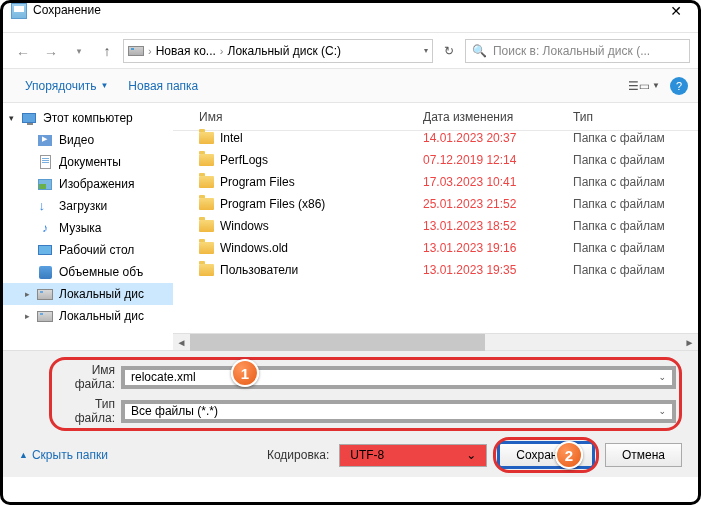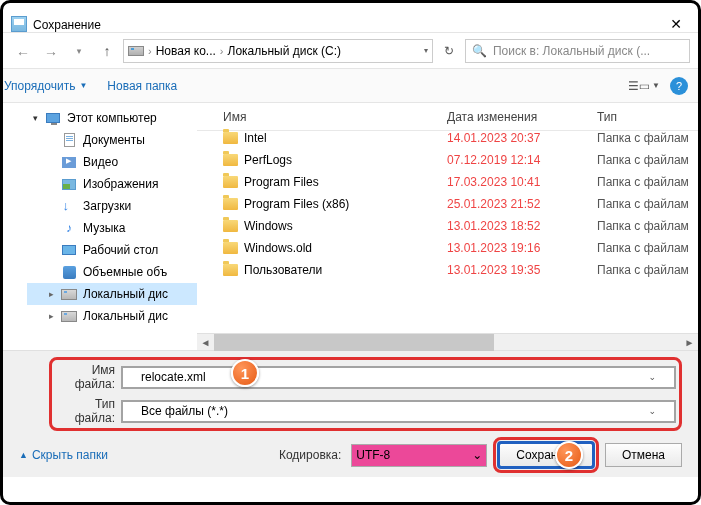--- a/index.html
+++ b/index.html
@@ -1,49 +1,49 @@
 <!DOCTYPE html>
 <html><head>
 <meta charset="utf-8">
 <style>
 * { box-sizing: border-box; margin: 0; padding: 0; font-family: "Segoe UI", Tahoma, sans-serif; font-size: 12px; }
 body { background: #fff; width: 701px; height: 505px; border: 3px solid #000; border-radius: 10px; overflow: hidden; position: relative; }
 
 
-.titlebar { height: 30px; display: flex; align-items: flex-end; padding: 0 8px; border-bottom: 1px solid #e5e5e5; }
+.titlebar { height: 30px; display: flex; align-items: flex-start; padding: 0 8px; border-bottom: 1px solid #e5e5e5; }
 .titlebar .app-icon { width: 16px; height: 16px; margin-right: 6px; background: linear-gradient(#9dd1f0, #7ab8e0); border: 1px solid #5a9ccf; position: relative; }
 .titlebar .app-icon::after { content: ""; position: absolute; top: 2px; left: 2px; right: 2px; bottom: 6px; background: #fff; }
 .titlebar .title { flex: 1; }
 .titlebar .close { font-size: 14px; padding: 0 8px; cursor: pointer; }
 
 
 .navrow { height: 36px; display: flex; align-items: center; padding: 0 8px; gap: 4px; border-bottom: 1px solid #e5e5e5; }
 .nav-btn { width: 24px; height: 24px; display: flex; align-items: center; justify-content: center; color: #888; font-size: 14px; cursor: pointer; }
 .nav-btn.enabled { color: #555; }
 .address { flex: 0 0 310px; height: 24px; border: 1px solid #ccc; display: flex; align-items: center; padding: 0 4px; gap: 4px; overflow: hidden; }
 .addr-icon { width: 16px; height: 12px; display: flex; align-items: center; justify-content: center; }
 .addr-drive { width: 16px; height: 10px; background: linear-gradient(#d0d0d0, #b0b0b0); border: 1px solid #888; position: relative; }
 .addr-drive::before { content: ""; position: absolute; left: 2px; top: 1px; width: 3px; height: 2px; background: #4a9cd8; }
 .addr-sep { color: #888; font-size: 11px; }
 .addr-drop { color: #666; font-size: 8px; }
 .refresh { width: 24px; height: 24px; display: flex; align-items: center; justify-content: center; color: #555; cursor: pointer; }
 .search { flex: 1; height: 24px; border: 1px solid #ccc; display: flex; align-items: center; padding: 0 6px; color: #888; }
 .search .mag { margin-right: 6px; color: #888; }
 
 
-.toolbar { height: 34px; display: flex; align-items: center; padding: 0 10px 0 1px; gap: 20px; background: #fafafa; border-bottom: 1px solid #e5e5e5; }
+.toolbar { height: 34px; display: flex; align-items: center; padding: 0 10px 0 22px; gap: 20px; background: #fafafa; border-bottom: 1px solid #e5e5e5; }
 .toolbar .tb-btn { color: #1a6db8; cursor: pointer; display: flex; align-items: center; gap: 4px; }
 .toolbar .tb-btn .drop { font-size: 8px; color: #1a6db8; }
 .tb-spacer { flex: 1; }
 .tb-icons { display: flex; align-items: center; gap: 10px; }
 .tb-view { display: flex; align-items: center; gap: 2px; color: #555; cursor: pointer; }
 .tb-help { width: 18px; height: 18px; border-radius: 50%; background: #2b90d9; color: #fff; display: flex; align-items: center; justify-content: center; font-size: 11px; cursor: pointer; }
 
 
-.main { display: flex; height: 248px; background: #fff; border-bottom: 1px solid #e0e0e0; padding-left: 24px; }
+.main { display: flex; height: 248px; background: #fff; border-bottom: 1px solid #e0e0e0; }
 .tree { width: 170px; overflow: hidden; padding-top: 4px; }
 .tree-row { display: flex; align-items: center; height: 22px; padding-left: 6px; gap: 2px; cursor: pointer; white-space: nowrap; }
 .tree-row.selected { background: #cce8ff; }
 .tree-row .arrow { width: 10px; display: inline-block; color: #666; font-size: 9px; }
 .tree-row .arrow.down::before { content: "▾"; color: #333; }
 .tree-row .arrow.right::before { content: "▸"; }
 .tree-row .arrow.none::before { content: ""; }
 .tree-row .ticon { width: 16px; height: 16px; margin-right: 4px; display: flex; align-items: center; justify-content: center; }
 .tree-row.sub { padding-left: 22px; }
 .ico-monitor { width: 14px; height: 10px; border: 1px solid #3a7cbf; background: #5ca3e0; position: relative; }
@@ -76,31 +76,31 @@
 .folder-ico::before { content: ""; position: absolute; top: -3px; left: 0; width: 6px; height: 3px; background: #f0c858; border-radius: 1px 1px 0 0; }
 .hscroll { height: 17px; background: #f0f0f0; display: flex; align-items: center; border-top: 1px solid #e0e0e0; }
 .hscroll .sarrow { width: 17px; text-align: center; color: #666; font-size: 10px; cursor: pointer; }
 .hscroll .strack { flex: 1; height: 17px; position: relative; }
 .hscroll .sthumb { position: absolute; left: 0; width: 60%; height: 100%; background: #c8c8c8; }
 
 
 .bottom { background: #f0f0f0; padding: 10px 16px 8px; }
 .formrow { display: flex; align-items: center; margin-bottom: 6px; }
 .formrow .lbl { width: 100px; text-align: right; padding-right: 6px; color: #333; }
-.formrow .fld { flex: 1; height: 23px; border: 2px solid #a3a3a3; background: #fff; padding: 0 18px; display: flex; align-items: center; justify-content: space-between; }
+.formrow .fld { flex: 1; height: 23px; border: 4px solid #a3a3a3; background: #fff; padding: 0 6px; display: flex; align-items: center; justify-content: space-between; }
 .formrow .fld .drop { color: #555; font-size: 9px; }
-.red-box { outline: 3px solid #e03030; outline-offset: 1px; border-radius: 4px; }
+.red-box { outline: 3px solid #e03030; outline-offset: 1px; border-radius: 12px; }
 .blue-box { outline: 3px solid #2060c0; outline-offset: -1px; border-radius: 2px; }
 
 .actionrow { display: flex; align-items: center; margin-top: 14px; gap: 10px; }
 .hide-link { display: flex; align-items: center; gap: 4px; color: #1a6db8; cursor: pointer; }
 .hide-link .ar { font-size: 9px; }
 .act-spacer { flex: 1; }
 .enc-lbl { color: #333; }
-.enc-sel { width: 136px; height: 23px; border: 1px solid #aaa; background: #ec4899; display: flex; align-items: center; justify-content: space-between; padding: 0 4px; cursor: pointer; }
+.enc-sel { width: 148px; height: 23px; border: 1px solid #aaa; background: #ef4444; display: flex; align-items: center; justify-content: space-between; padding: 0 10px; cursor: pointer; }
 .btn { height: 24px; padding: 0 16px; border: 1px solid #aaa; background: linear-gradient(#fdfdfd, #eaeaea); display: flex; align-items: center; cursor: pointer; }
 .btn.primary { border: 1px solid #2b7cd3; }
 
 
 .badge { position: absolute; width: 28px; height: 28px; border-radius: 50%; display: flex; align-items: center; justify-content: center; font-size: 15px; font-weight: bold; color: #fff; background: radial-gradient(circle at 35% 30%, #ff965a, #e65a14); border: 2px solid #fff; box-shadow: 0 1px 3px rgba(0,0,0,0.4); z-index: 10; }
 .badge1 { top: 356px; left: 228px; }
 .badge2 { top: 438px; left: 552px; }
 
 
 input.text-input { border: none; outline: none; width: 100%; font: inherit; background: transparent; }
@@ -159,30 +159,30 @@
       <span class="arrow down"></span>
       <span class="ticon">
           <span class="ico-monitor"></span>
         </span>
       <span>Этот компьютер</span>
     </div>
     <div id="tree-items">
         <div class="tree-row sub">
           <span class="arrow none"></span>
           <span class="ticon">
+            <span class="ico-video"></span>
+          </span>
+          <span>Видео</span>
+        </div>
+        <div class="tree-row sub">
+          <span class="arrow none"></span>
+          <span class="ticon">
             <span class="ico-doc"></span>
           </span>
           <span>Документы</span>
-        </div>
-        <div class="tree-row sub">
-          <span class="arrow none"></span>
-          <span class="ticon">
-            <span class="ico-video"></span>
-          </span>
-          <span>Видео</span>
         </div>
         <div class="tree-row sub">
           <span class="arrow none"></span>
           <span class="ticon">
             <span class="ico-img"></span>
           </span>
           <span>Изображения</span>
         </div>
         <div class="tree-row sub">
           <span class="arrow none"></span>

